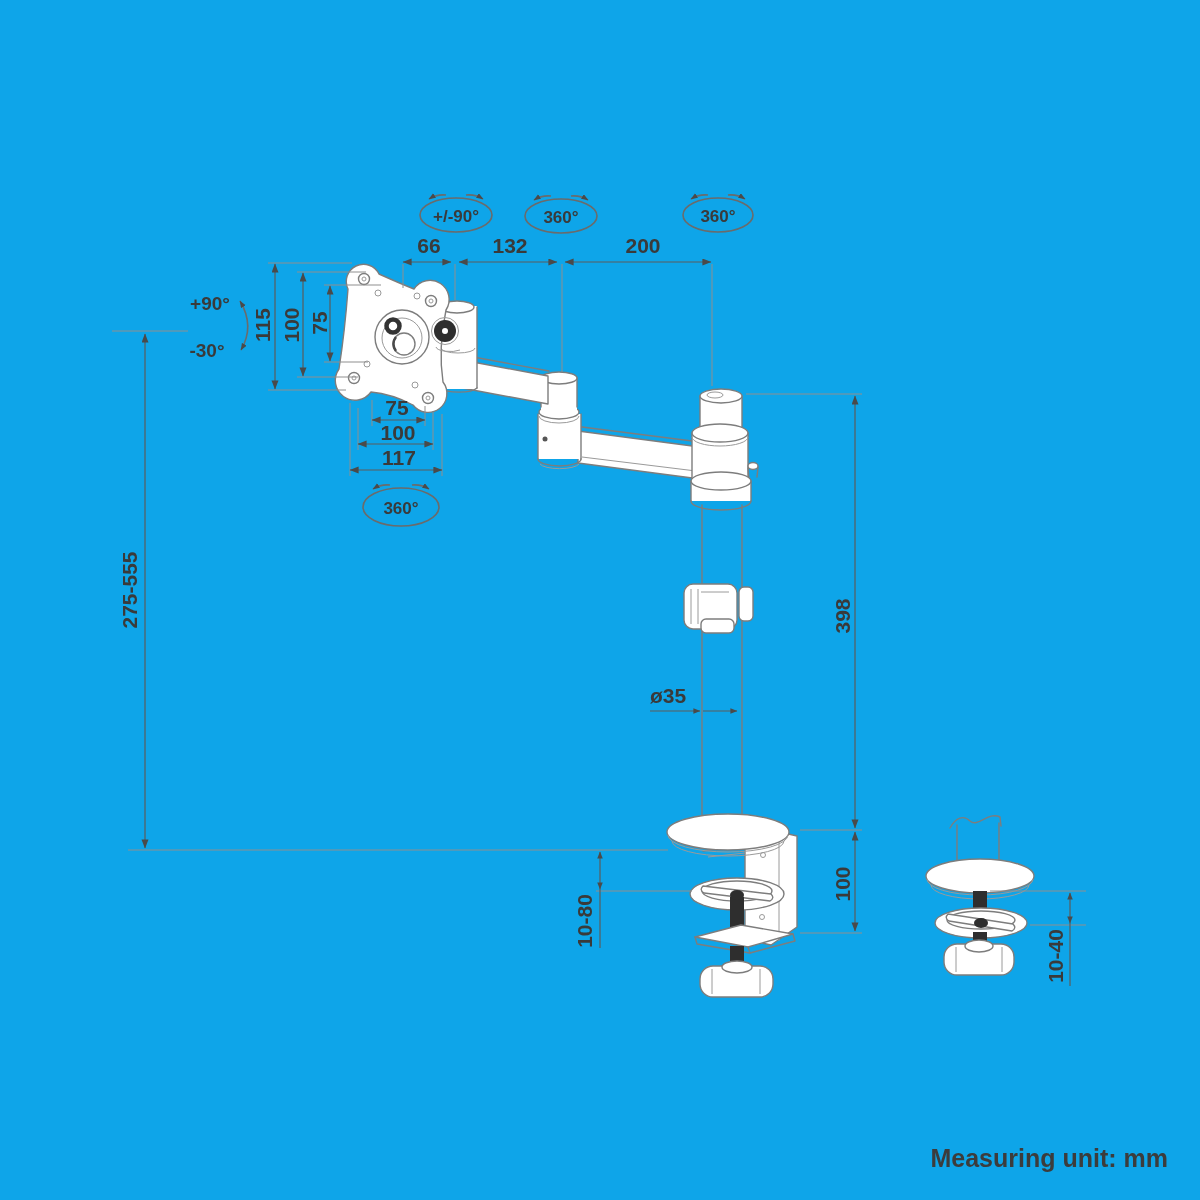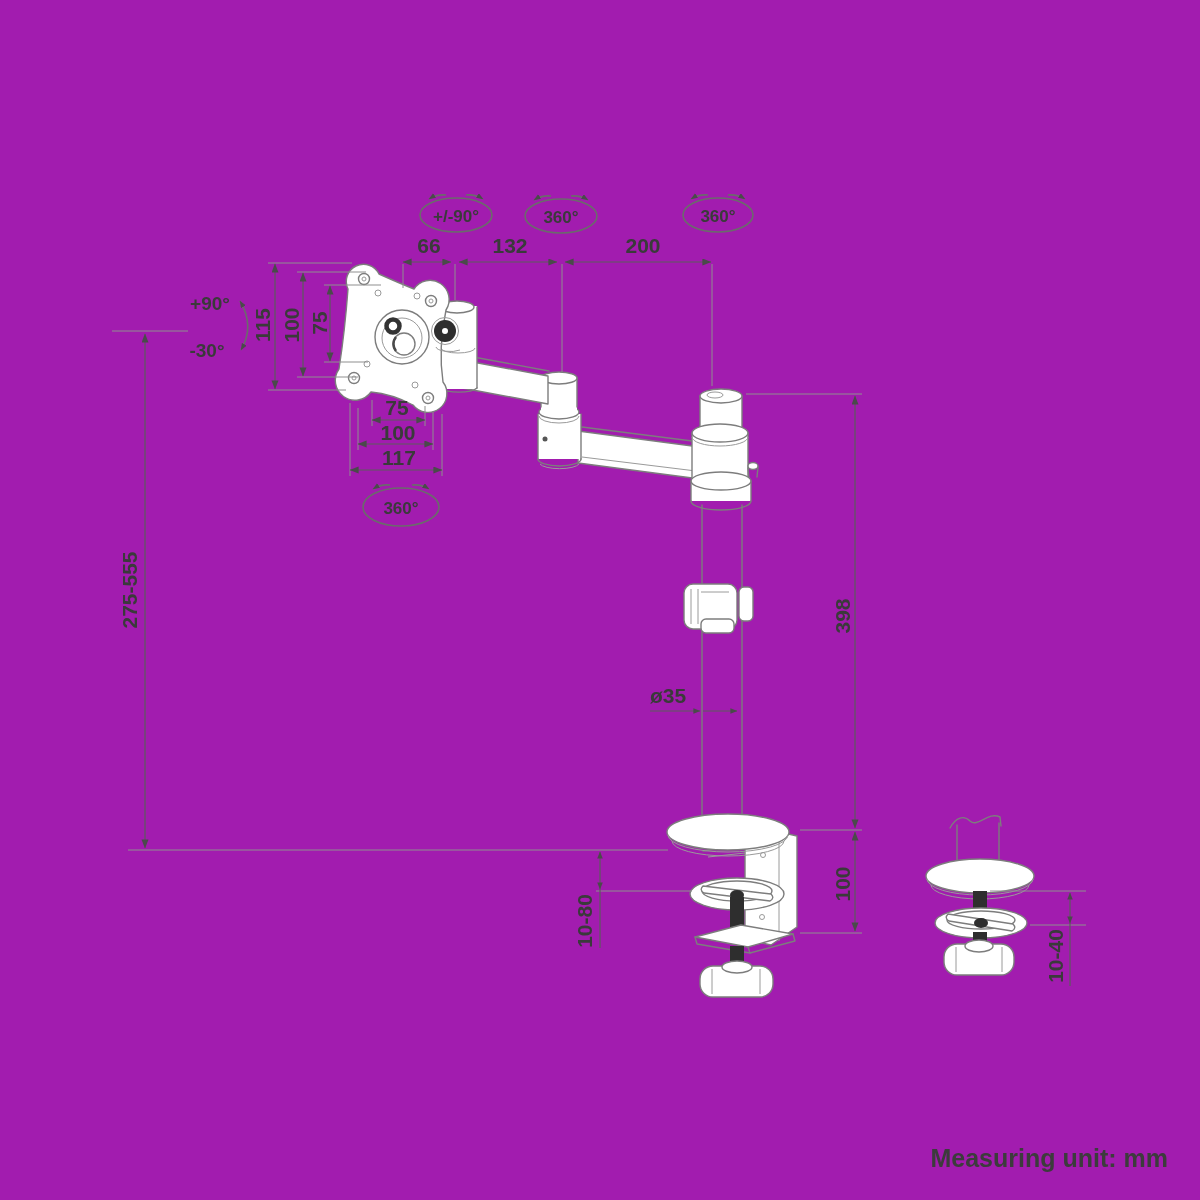--- a/index.html
+++ b/index.html
@@ -1,16 +1,16 @@
 <!DOCTYPE html>
 <html><head>
 <meta charset="utf-8">
 <style>
   html,body{margin:0;padding:0;background:#ffffff;}
-  .canvas{width:1200px;height:1200px;position:relative;background:#a21caf;overflow:hidden;}
+  .canvas{width:1200px;height:1200px;position:relative;background:#0ea5e9;overflow:hidden;}
   svg{display:block;}
   .ml{stroke:#7d7d7d;fill:none;stroke-width:1.4;stroke-linecap:round;stroke-linejoin:round;}
   .mlf{stroke:#7d7d7d;fill:#ffffff;stroke-width:1.4;stroke-linejoin:round;}
   .fill{fill:#ffffff;stroke:none;}
   .thin{stroke:#9a9a9a;stroke-width:1;fill:none;}
   .dark{fill:#2e2e2e;stroke:none;}
   .dim{stroke:#5c5c5c;stroke-width:1.2;fill:none;}
   .ext{stroke:#8f8f8f;stroke-width:1;fill:none;}
   .rot{stroke:#6b6b6b;stroke-width:1.6;fill:none;}
   text{font-family:"Liberation Sans","DejaVu Sans",sans-serif;fill:#3a3a3a;}

